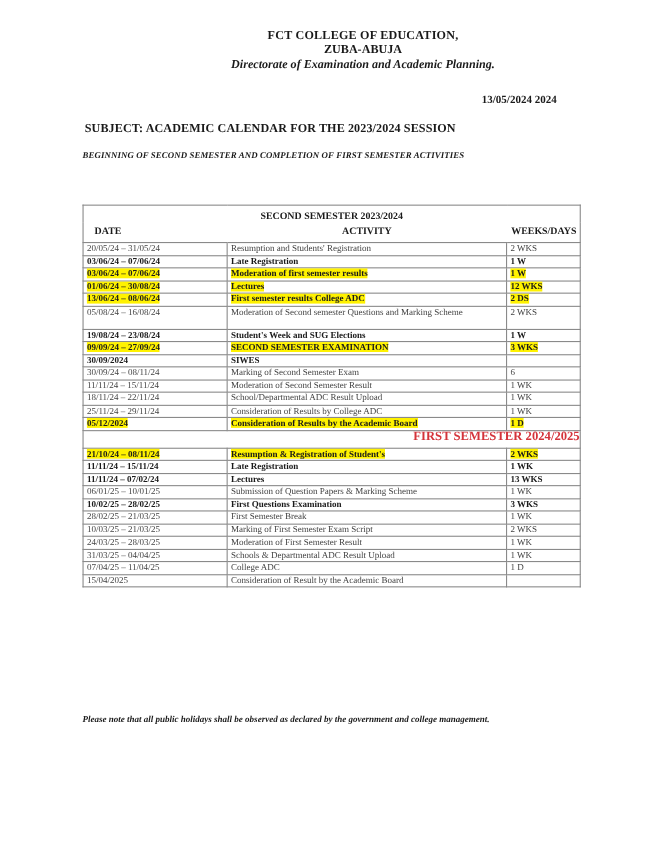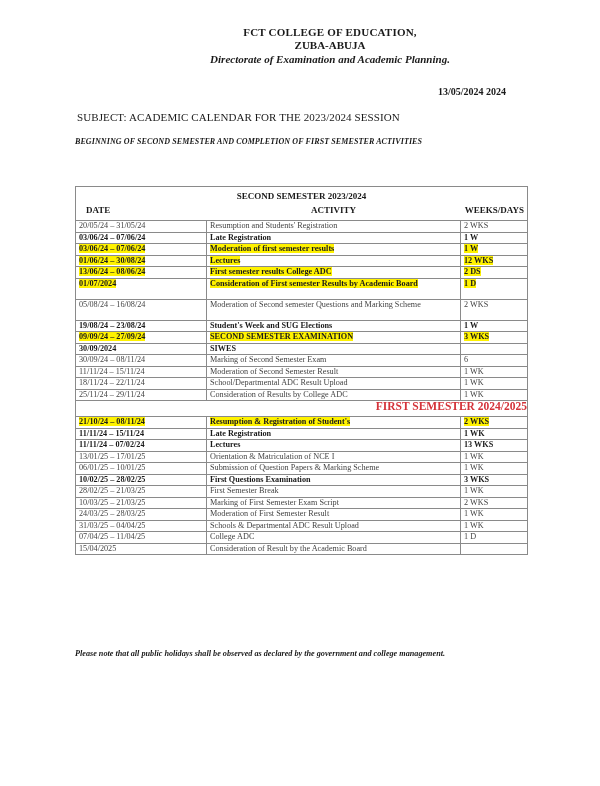--- a/index.html
+++ b/index.html
@@ -5,21 +5,21 @@
   html, body { margin: 0; padding: 0; background: #ffffff; }
   body {
     width: 600px; height: 786px; position: relative; overflow: hidden;
     font-family: "Liberation Serif", "DejaVu Serif", serif; color: #1a1a1a;
   }
   .header { position: absolute; top: 26px; left: 0; width: 600px; text-align: center; }
   .header .l1 { font-weight: bold; font-size: 11px; letter-spacing: 0.2px; line-height: 13px; margin-left: 60px; }
   .header .l2 { font-weight: bold; font-size: 11px; line-height: 13px; margin-left: 60px; }
   .header .l3 { font-weight: bold; font-style: italic; font-size: 11px; line-height: 14px; margin-left: 60px; }
   .docdate { position: absolute; top: 86px; left: 438px; font-weight: bold; font-size: 10px; }
-  .subject { position: absolute; top: 111px; left: 77px; font-weight: normal; font-size: 11px; letter-spacing: 0.1px; }
+  .subject { position: absolute; top: 111px; left: 77px; font-weight: bold; font-size: 11px; letter-spacing: 0.1px; }
   .subtitle { position: absolute; top: 137px; left: 75px; font-weight: bold; font-style: italic; font-size: 8px; letter-spacing: 0.1px; white-space: nowrap; }
   table.cal {
     position: absolute; top: 148px; left: 75px; width: 453px;
     border-collapse: collapse; font-size: 8.2px; line-height: 9.6px; margin-top: 38px;
   }
   table.cal td { border: 1px solid #8a8a8a; padding: 0 3px; vertical-align: top; }
   table.cal td.c1 { width: 124px; }
   table.cal td.c3 { width: 60px; }
   .sem-title td { border-bottom: none !important; text-align: center; font-weight: bold; font-size: 9px; padding-top: 5px !important; height: 10px; }
   .col-head td { border-top: none !important; font-weight: bold; font-size: 9px; height: 12px; padding-top: 4px !important; padding-bottom: 2px !important; }
@@ -75,25 +75,20 @@
         <td class="c1"><span class="b hl">01/06/24 – 30/08/24</span></td>
         <td class="c2"><span class="b hl">Lectures</span></td>
         <td class="c3"><span class="b hl">12 WKS</span></td>
       </tr>
       <tr class="r">
         <td class="c1"><span class="b hl">13/06/24 – 08/06/24</span></td>
         <td class="c2"><span class="b hl">First semester results College ADC</span></td>
         <td class="c3"><span class="b hl">2 DS</span></td>
       </tr>
       <tr class="r tall">
-        <td class="c1"><span class="b hl">01/07/2024</span></td>
-        <td class="c2"><span class="b hl">Consideration of First semester Results by Academic Board</span></td>
-        <td class="c3"><span class="b hl">1 D</span></td>
-      </tr>
-      <tr class="r tall">
         <td class="c1"><span class="gray">05/08/24 – 16/08/24</span></td>
         <td class="c2"><span class="gray">Moderation of Second semester Questions and Marking Scheme</span></td>
         <td class="c3"><span class="gray">2 WKS</span></td>
       </tr>
       <tr class="r">
         <td class="c1"><span class="b">19/08/24 – 23/08/24</span></td>
         <td class="c2"><span class="b">Student's Week and SUG Elections</span></td>
         <td class="c3"><span class="b">1 W</span></td>
       </tr>
       <tr class="r">
@@ -119,42 +114,42 @@
       <tr class="r">
         <td class="c1"><span class="gray">18/11/24 – 22/11/24</span></td>
         <td class="c2"><span class="gray">School/Departmental ADC Result Upload</span></td>
         <td class="c3"><span class="gray">1 WK</span></td>
       </tr>
       <tr class="r">
         <td class="c1"><span class="gray">25/11/24 – 29/11/24</span></td>
         <td class="c2"><span class="gray">Consideration of Results by College ADC</span></td>
         <td class="c3"><span class="gray">1 WK</span></td>
       </tr>
+      <tr class="r">
+        <td class="c1"><span class="b hl">05/12/2024</span></td>
+        <td class="c2"><span class="b hl">Consideration of Results by the Academic Board</span></td>
+        <td class="c3"><span class="b hl">1 D</span></td>
+      </tr>
       <tr class="first-sem">
         <td colspan="3">FIRST SEMESTER 2024/2025</td>
       </tr>
       <tr class="r">
         <td class="c1"><span class="b hl">21/10/24 – 08/11/24</span></td>
         <td class="c2"><span class="b hl">Resumption &amp; Registration of Student's</span></td>
         <td class="c3"><span class="b hl">2 WKS</span></td>
       </tr>
       <tr class="r">
         <td class="c1"><span class="b">11/11/24 – 15/11/24</span></td>
         <td class="c2"><span class="b">Late Registration</span></td>
         <td class="c3"><span class="b">1 WK</span></td>
       </tr>
       <tr class="r">
         <td class="c1"><span class="b">11/11/24 – 07/02/24</span></td>
         <td class="c2"><span class="b">Lectures</span></td>
         <td class="c3"><span class="b">13 WKS</span></td>
-      </tr>
-      <tr class="r">
-        <td class="c1"><span class="gray">13/01/25 – 17/01/25</span></td>
-        <td class="c2"><span class="gray">Orientation &amp; Matriculation of NCE I</span></td>
-        <td class="c3"><span class="gray">1 WK</span></td>
       </tr>
       <tr class="r">
         <td class="c1"><span class="gray">06/01/25 – 10/01/25</span></td>
         <td class="c2"><span class="gray">Submission of Question Papers &amp; Marking Scheme</span></td>
         <td class="c3"><span class="gray">1 WK</span></td>
       </tr>
       <tr class="r">
         <td class="c1"><span class="b">10/02/25 – 28/02/25</span></td>
         <td class="c2"><span class="b">First Questions Examination</span></td>
         <td class="c3"><span class="b">3 WKS</span></td>

